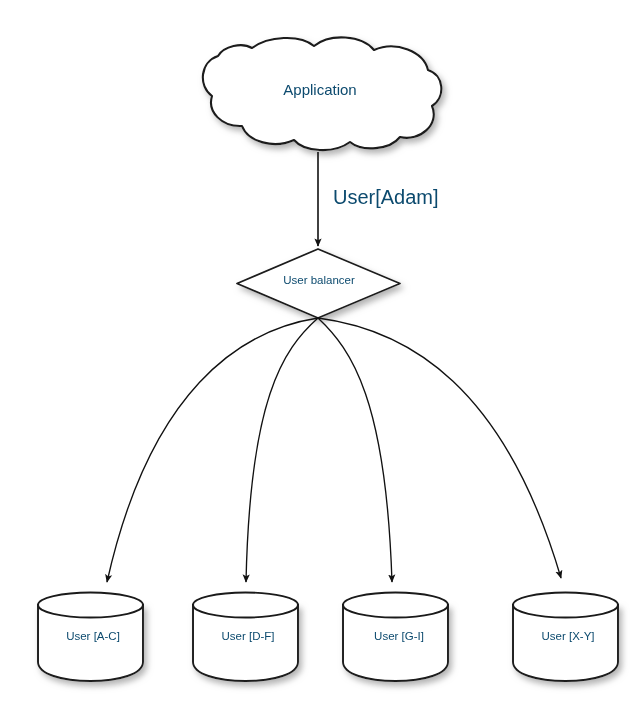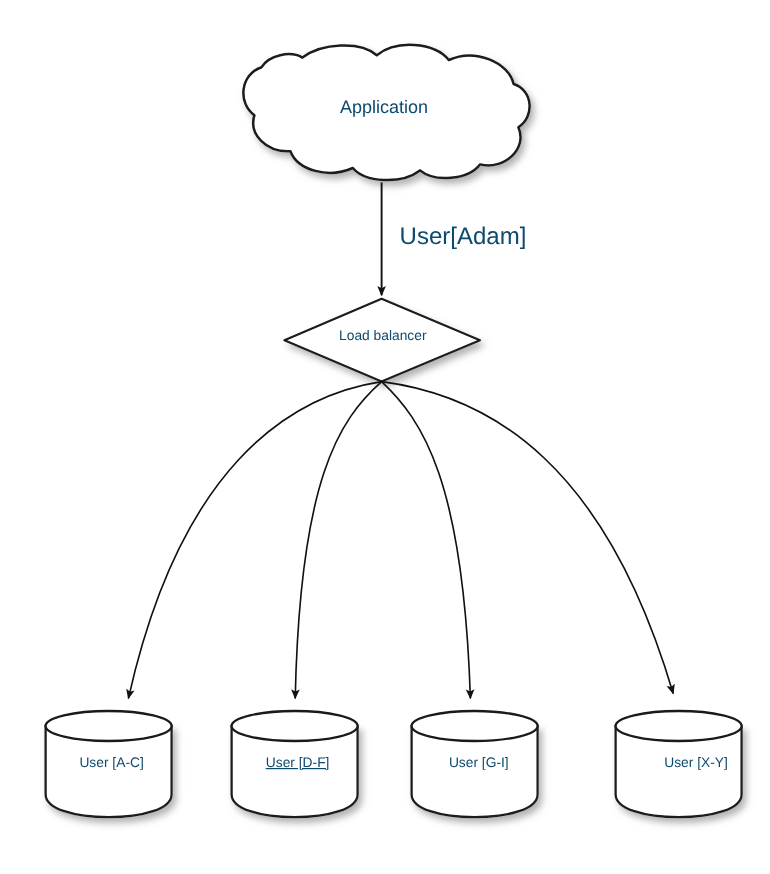--- a/index.html
+++ b/index.html
@@ -55,23 +55,23 @@
     width: 120px;
     font-size: 20px;
     text-align: left;
   }
   .label-db {
     font-size: 11.5px;
     top: 630px;
     width: 110px;
   }
   .db0 { left: 38px; }
-  .db1 { left: 193px; text-decoration: underline; }
+  .db1 { left: 193px; }
   .db2 { left: 344px; }
-  .db3 { left: 513px; padding-left: 12px; }
+  .db3 { left: 513px; }
 </style>
 </head>
 <body>
 
 <div id="diagram-root">
 
   <svg class="canvas" viewBox="0 0 642 728" xmlns="http://www.w3.org/2000/svg">
     <defs>
       <filter id="softshadow" x="-40%" y="-40%" width="200%" height="200%">
         <feDropShadow dx="3" dy="4" stdDeviation="3.2" flood-color="#9a9a9a" flood-opacity="0.75"></feDropShadow>
@@ -135,21 +135,21 @@
     <g>
       <path filter="url(#softshadow)" fill="#ffffff" stroke="#1a1a1a" stroke-width="1.9" d="M 513 605 L 513 662 C 513 674, 537 681, 565.5 681 C 594 681, 618 674, 618 662 L 618 605 Z"></path>
       <ellipse cx="565.5" cy="605" rx="52.5" ry="12.5" fill="#ffffff" stroke="#1a1a1a" stroke-width="1.9"></ellipse>
     </g>
   </svg>
 
   <div class="node-label label-app">Application</div>
 
   <div class="node-label label-edge-user">User[Adam]</div>
 
-  <div class="node-label label-lb">Load balancer</div>
+  <div class="node-label label-lb">User balancer</div>
 
   <div class="node-label label-db db0">User [A-C]</div>
 
   <div class="node-label label-db db1">User [D-F]</div>
 
   <div class="node-label label-db db2">User [G-I]</div>
 
   <div class="node-label label-db db3">User [X-Y]</div>
 
 </div>

